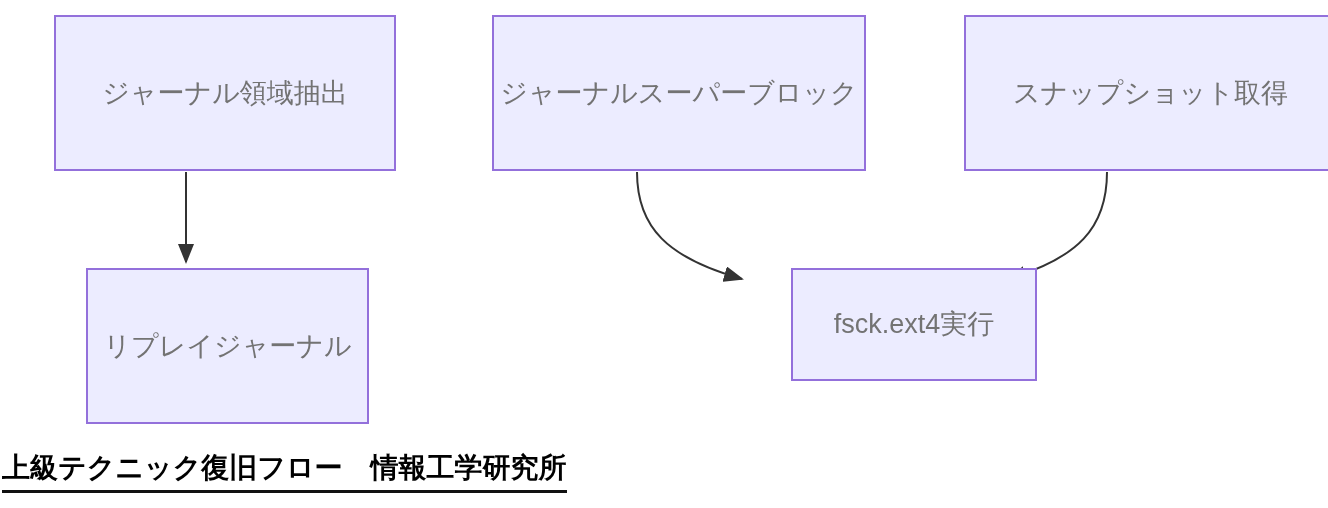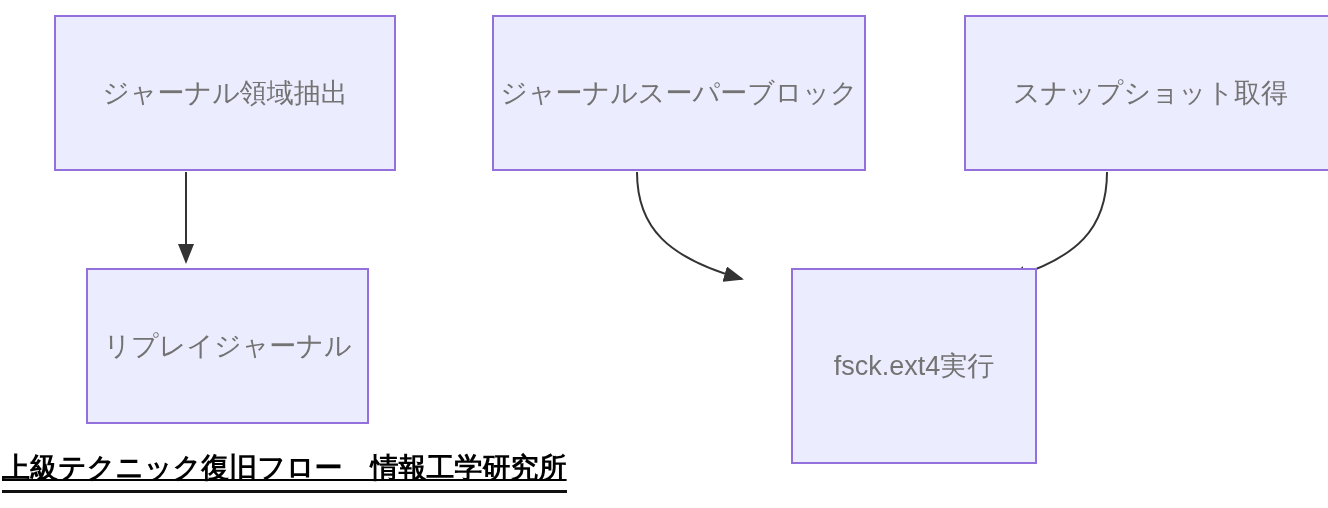--- a/index.html
+++ b/index.html
@@ -37,33 +37,32 @@
     justify-content: center;
     text-align: center;
     font-size: 27px;
     line-height: 1.65;
     margin-left: 39px;
   }
   .node-a { left: 15px;  top: 15px;  width: 342px; height: 156px; }
   .node-b { left: 453px; top: 15px;  width: 374px; height: 156px; }
   .node-c { left: 925px; top: 15px;  width: 373px; height: 156px; align-items: center; }
   .node-d { left: 47px;  top: 268px; width: 283px; height: 156px; }
-  .node-e { left: 752px; top: 268px; width: 246px; height: 196px; }
+  .node-e { left: 752px; top: 268px; width: 246px; height: 113px; }
   .caption {
     position: absolute;
     left: 2px;
     top: 449px;
     display: inline-block;
     font-size: 28px;
     font-weight: 700;
     color: #000000;
     padding-bottom: 3px;
     border-bottom: 3px solid #111111;
     white-space: pre;
-    text-decoration: underline;
   }
 </style>
 </head>
 <body>
 
 <div class="stage">
 
   <svg class="edges" viewBox="0 0 1328 508" xmlns="http://www.w3.org/2000/svg">
     <defs>
       <marker id="arrowhead" viewBox="0 0 10 8" refX="9" refY="4" markerWidth="10" markerHeight="8" orient="auto">

